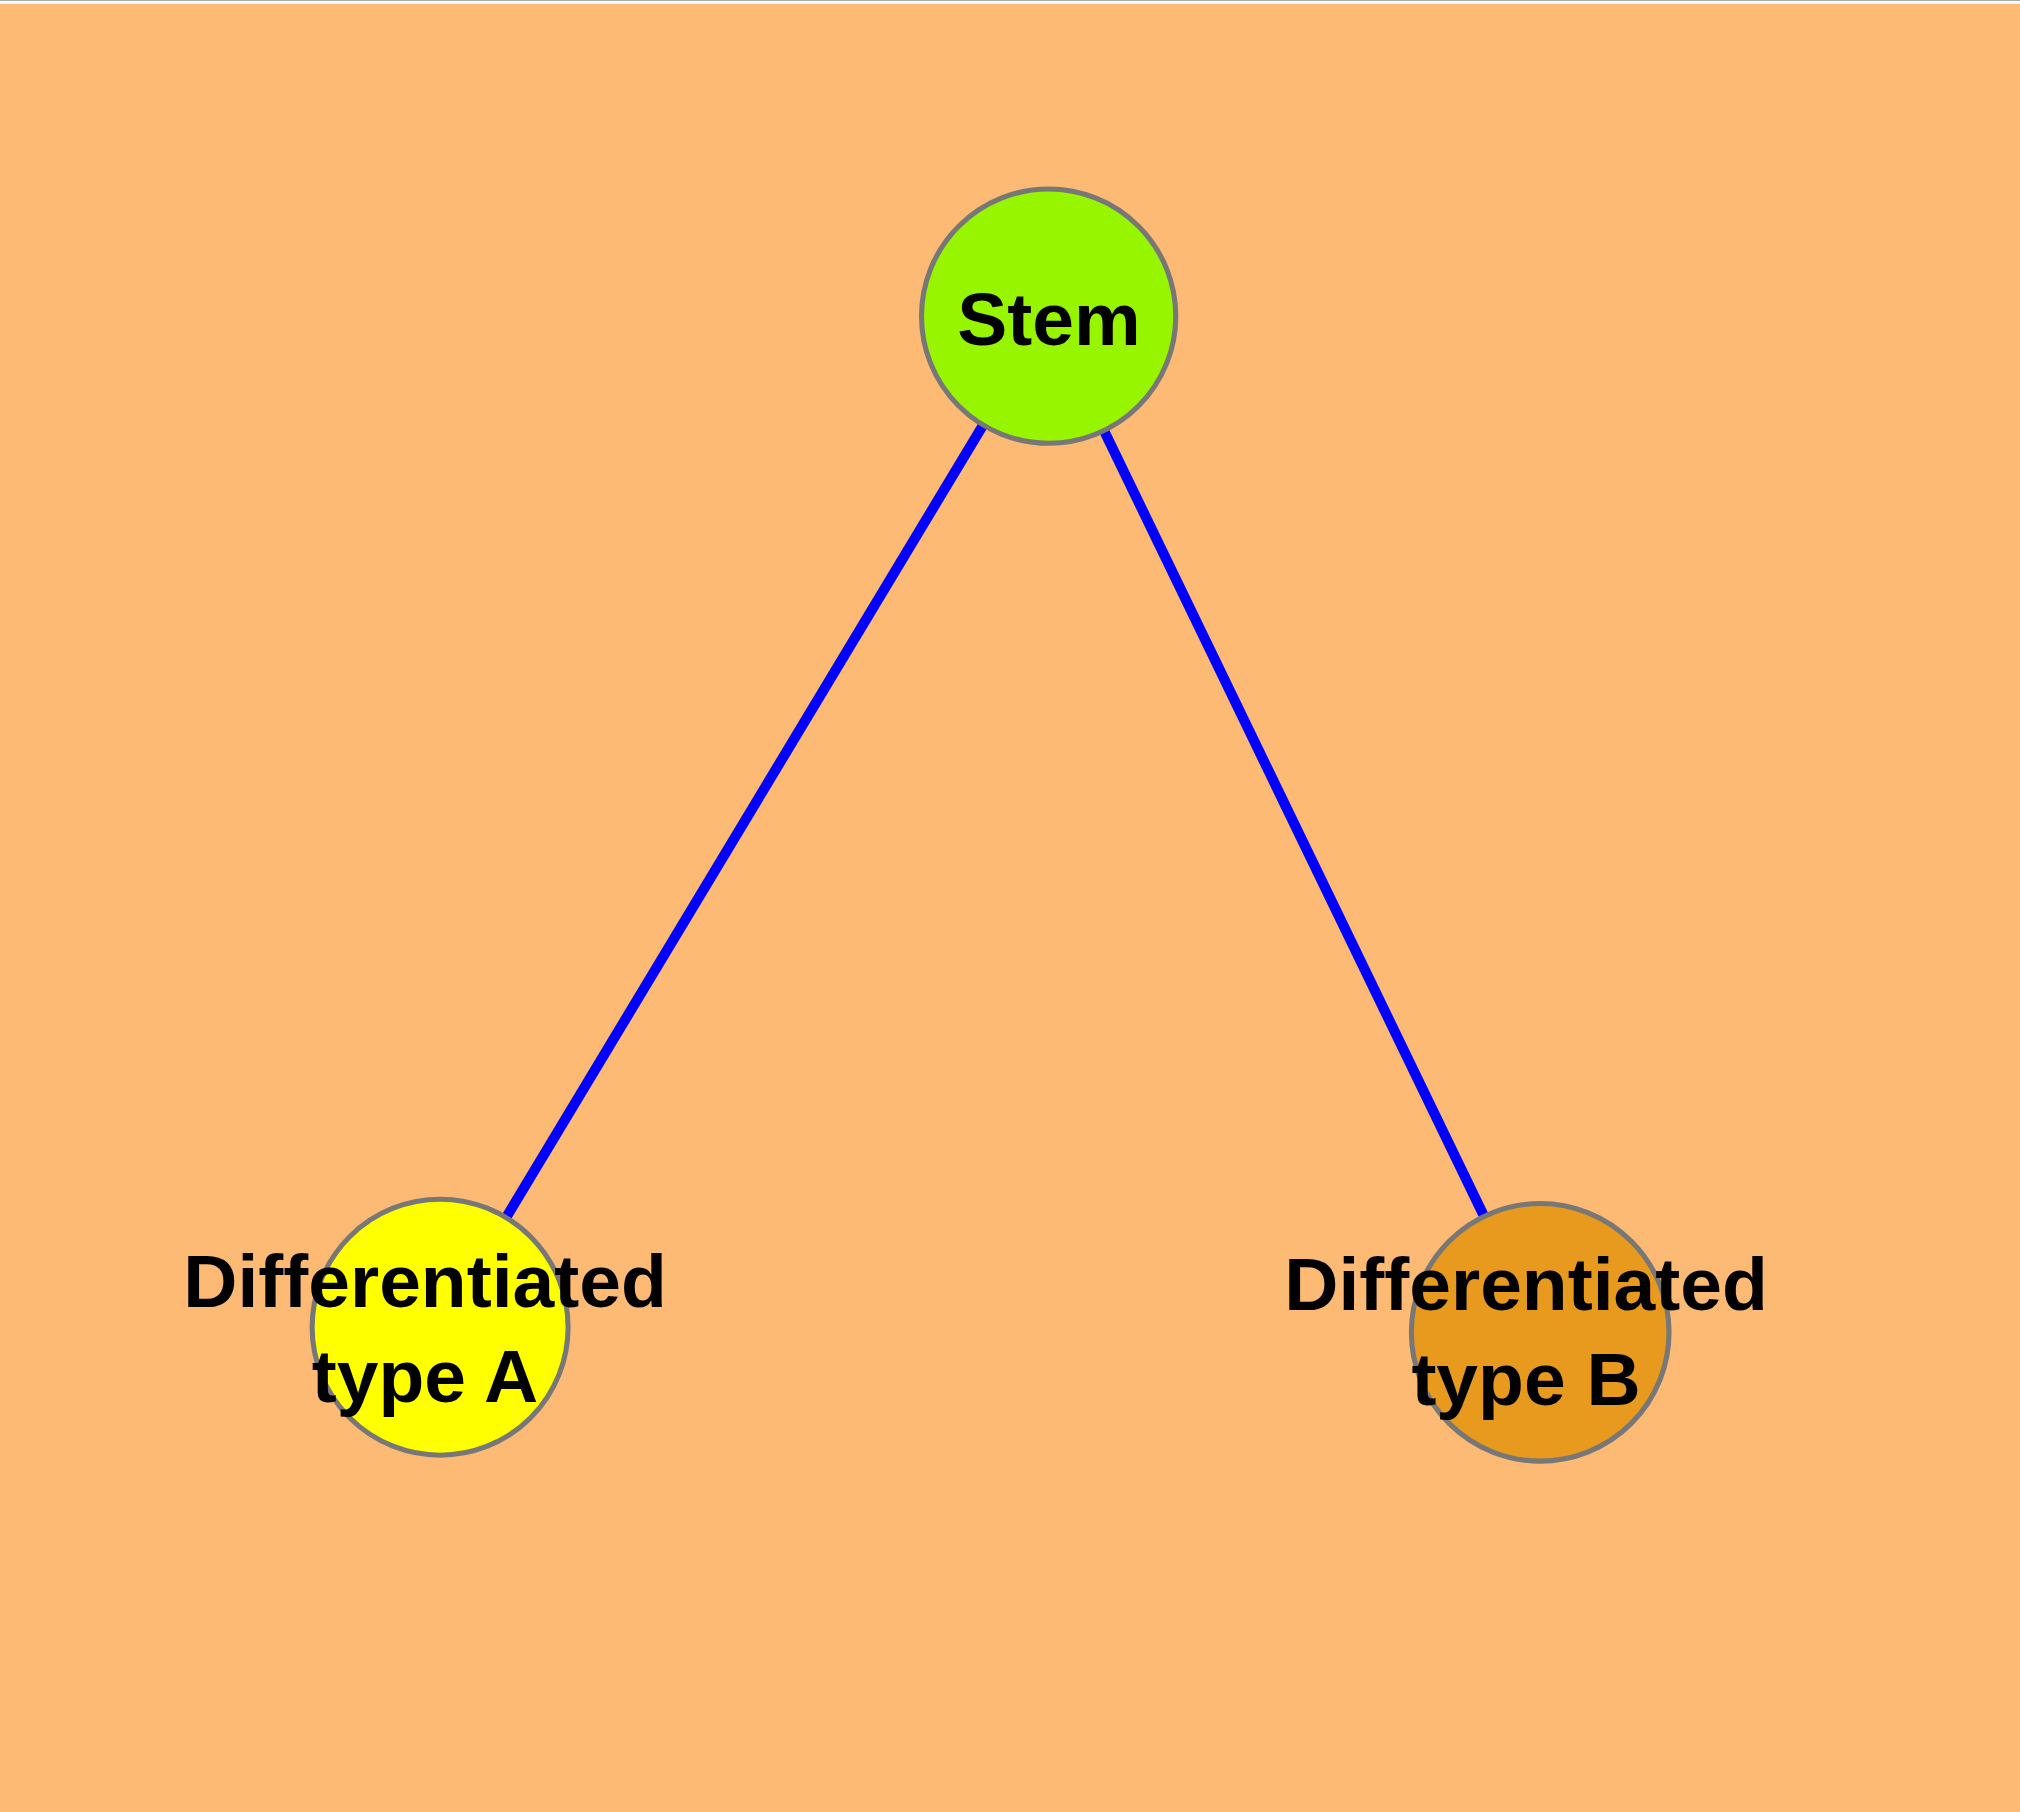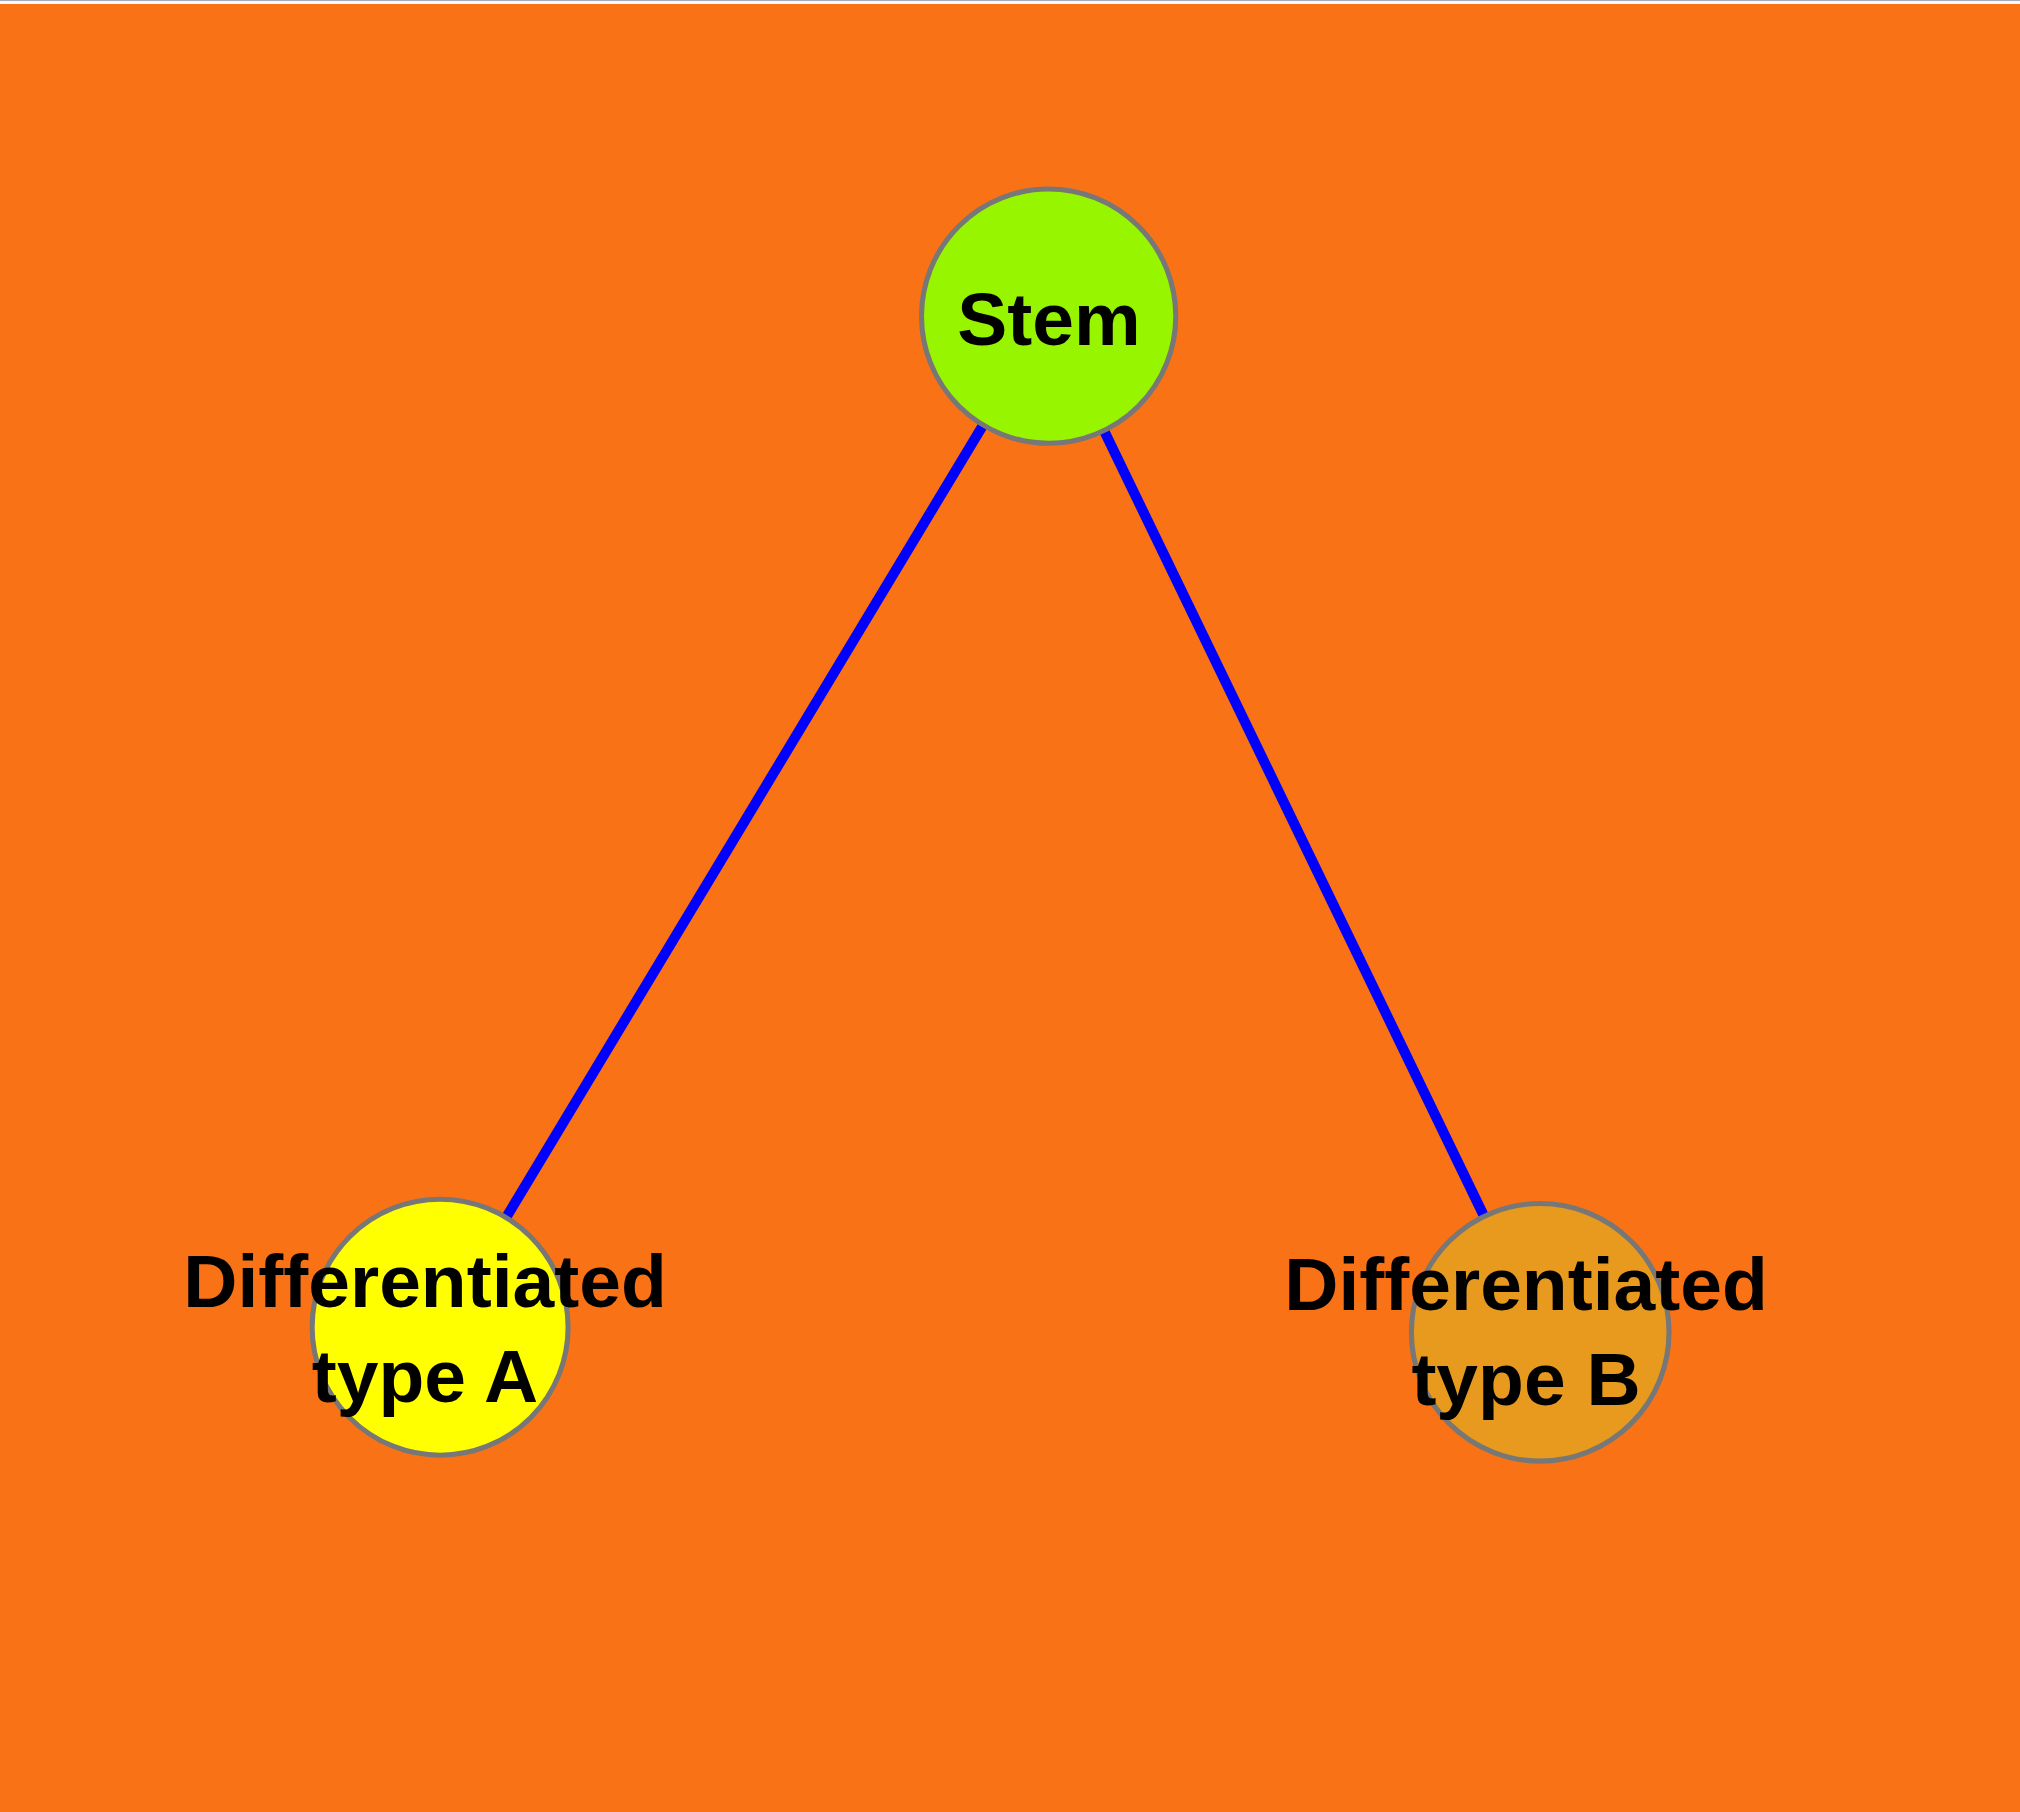--- a/index.html
+++ b/index.html
@@ -3,21 +3,21 @@
 <meta charset="utf-8">
 <style>
   html, body {
     margin: 0;
     padding: 0;
   }
   .canvas {
     position: relative;
     width: 2021px;
     height: 1812px;
-    background: #f97316;
+    background: #fdba74;
     overflow: hidden;
     font-family: "Liberation Sans", sans-serif;
   }
   .top-edge {
     position: absolute;
     left: 0; top: 0;
     width: 100%;
     height: 2.5px;
     background: #FAFAFE;
     border-top: 0.8px solid #AAAAB4;

